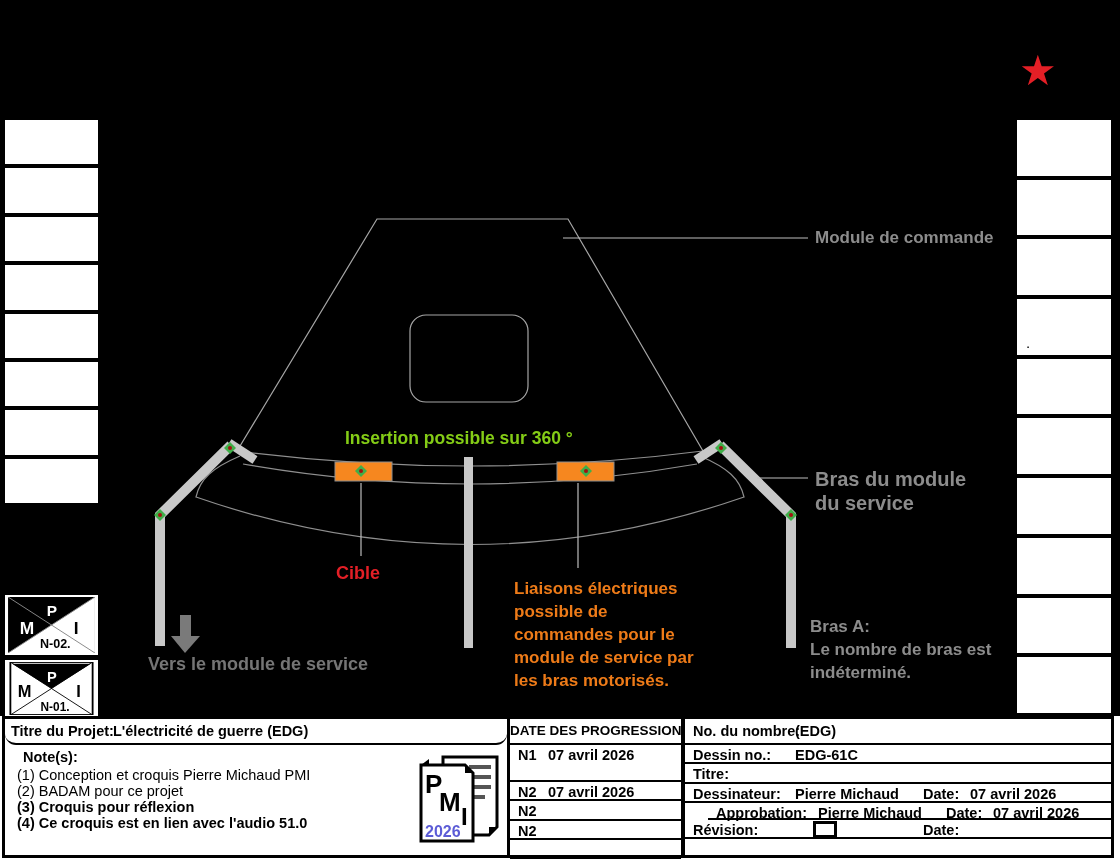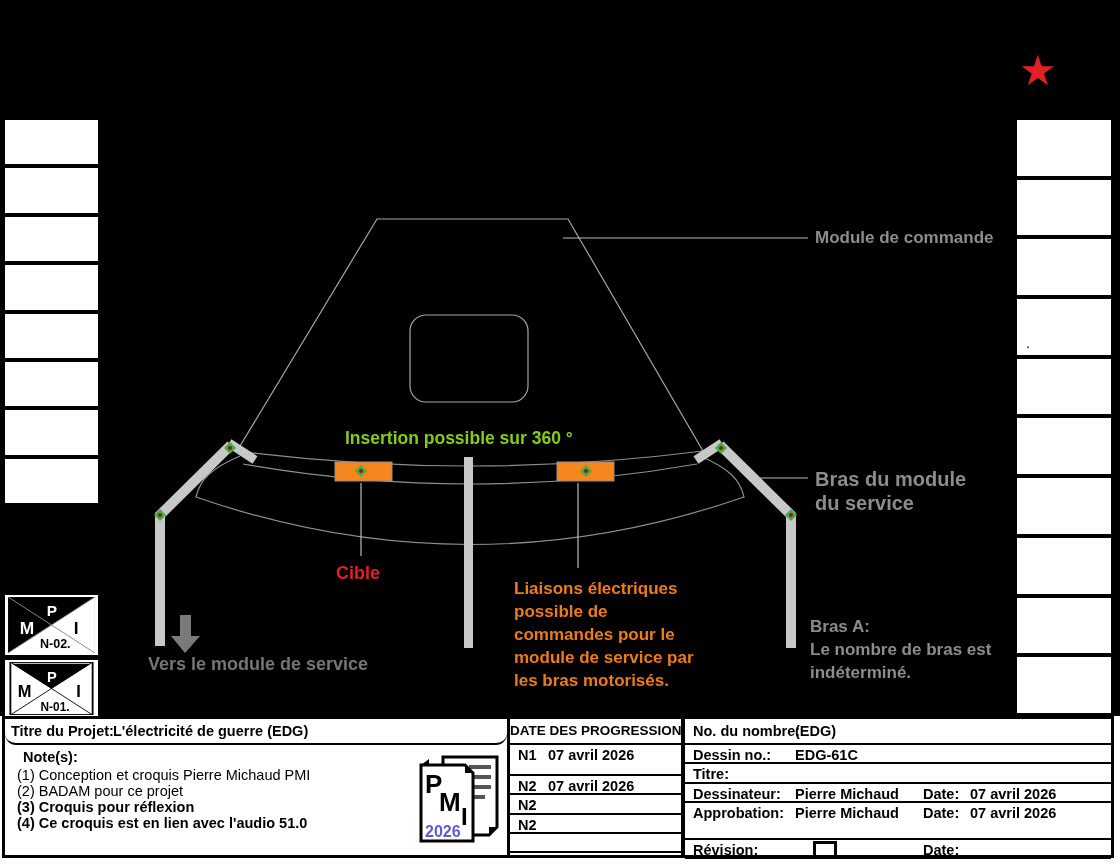--- a/index.html
+++ b/index.html
@@ -201,21 +201,21 @@
           <text x="48" y="76" font-size="24" font-weight="bold" fill="#000">I</text>
           <text x="12" y="88" font-size="16" font-weight="bold" fill="#5c5cd6">2026</text>
         </svg>
       </div>
     </div>
 
     <div class="sect" style="left:507px;top:0;width:177px;height:142px;">
       <div class="brow" style="height:26px;text-align:center;">
         <span class="bt bold" style="position:static;font-size:13.5px;line-height:24px;">DATE DES PROGRESSIONS</span>
       </div>
-      <div class="brow" style="height:31px;">
+      <div class="brow" style="height:37px;">
         <span class="bt bold" style="left:8px;top:2px;">N1</span>
         <span class="bt bold" style="left:38px;top:2px;">07 avril 2026</span>
       </div>
       <div class="brow" style="height:19.3px;">
         <span class="bt bold" style="left:8px;top:2px;">N2</span>
         <span class="bt bold" style="left:38px;top:2px;">07 avril 2026</span>
       </div>
       <div class="brow" style="height:19.3px;">
         <span class="bt bold" style="left:8px;top:2px;">N2</span>
         <span class="bt bold" style="left:38px;top:2px;"></span>
@@ -243,21 +243,21 @@
       </div>
       <div class="brow" style="height:19.3px;">
         <span class="bt bold" style="left:8px;top:2px;">Titre:</span>
       </div>
       <div class="brow" style="height:19.3px;">
         <span class="bt bold" style="left:8px;top:2px;">Dessinateur:</span>
         <span class="bt bold" style="left:110px;top:2px;">Pierre Michaud</span>
         <span class="bt bold" style="left:238px;top:2px;">Date:</span>
         <span class="bt bold" style="left:285px;top:2px;">07 avril 2026</span>
       </div>
-      <div class="brow" style="height:37px;">
+      <div class="brow" style="height:17px;margin-left:23px;">
         <span class="bt bold" style="left:8px;top:2px;">Approbation:</span>
         <span class="bt bold" style="left:110px;top:2px;">Pierre Michaud</span>
         <span class="bt bold" style="left:238px;top:2px;">Date:</span>
         <span class="bt bold" style="left:285px;top:2px;">07 avril 2026</span>
       </div>
       <div class="brow" style="height:19.3px;">
         <span class="bt bold" style="left:8px;top:2px;">Révision:</span>
         <span class="chk" style="left:128px;"></span>
         <span class="bt bold" style="left:238px;top:2px;">Date:</span>
       </div>

